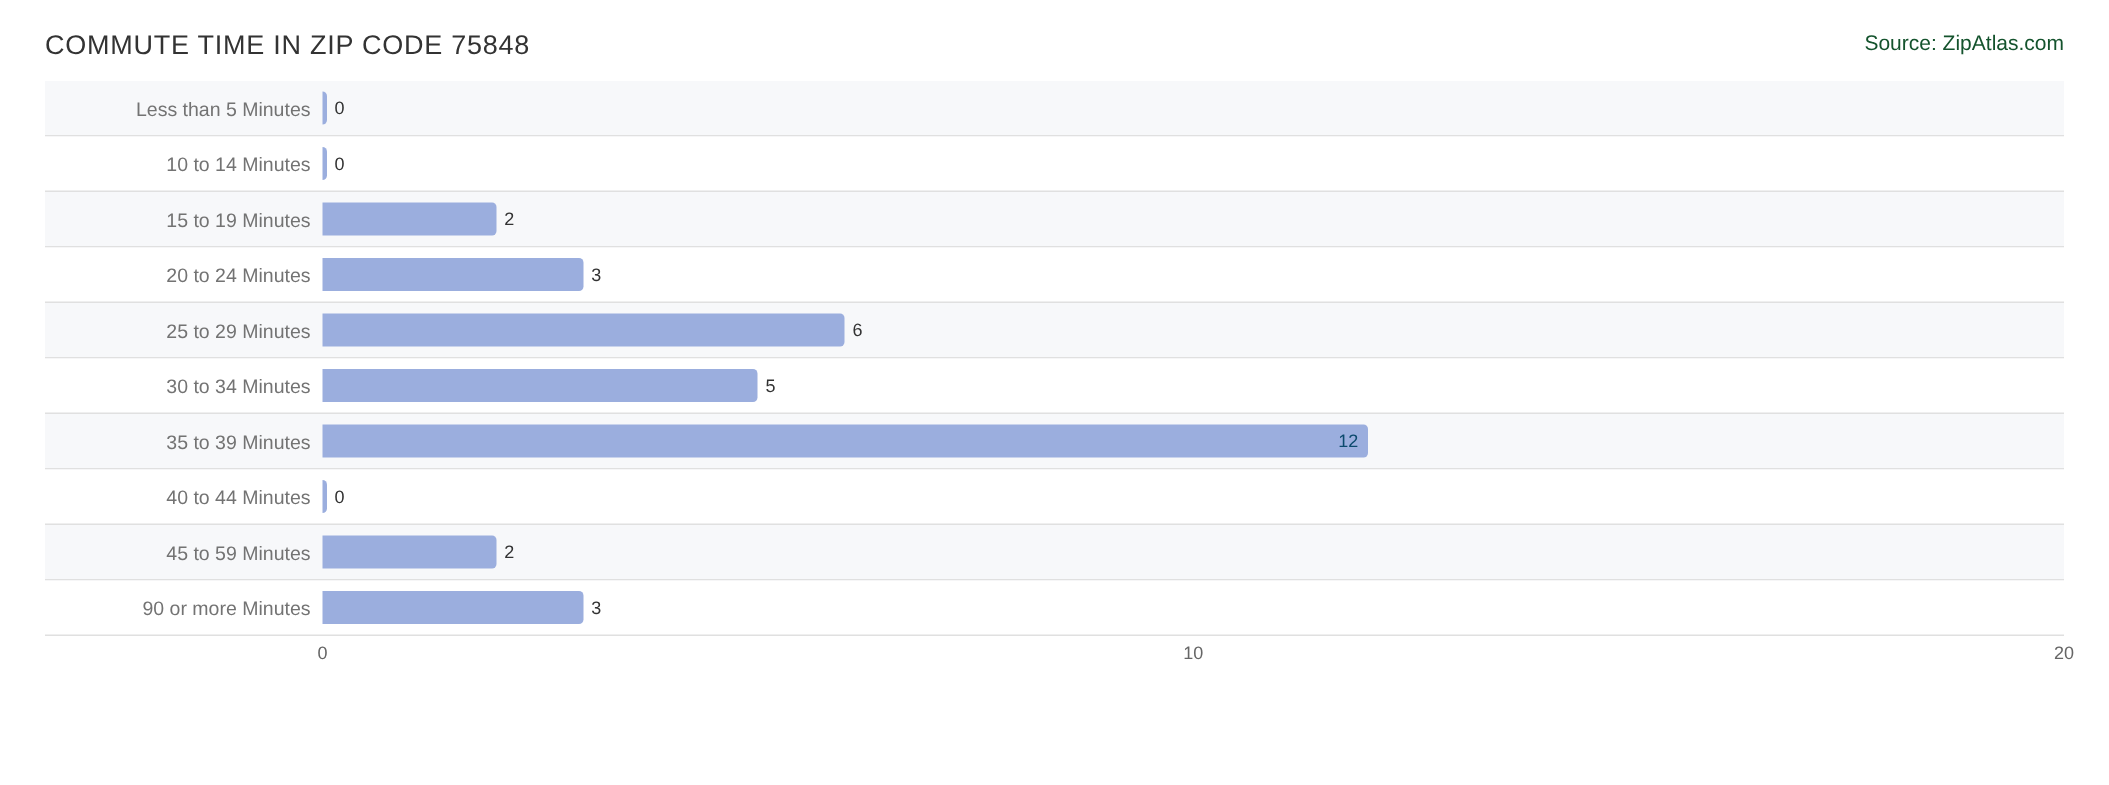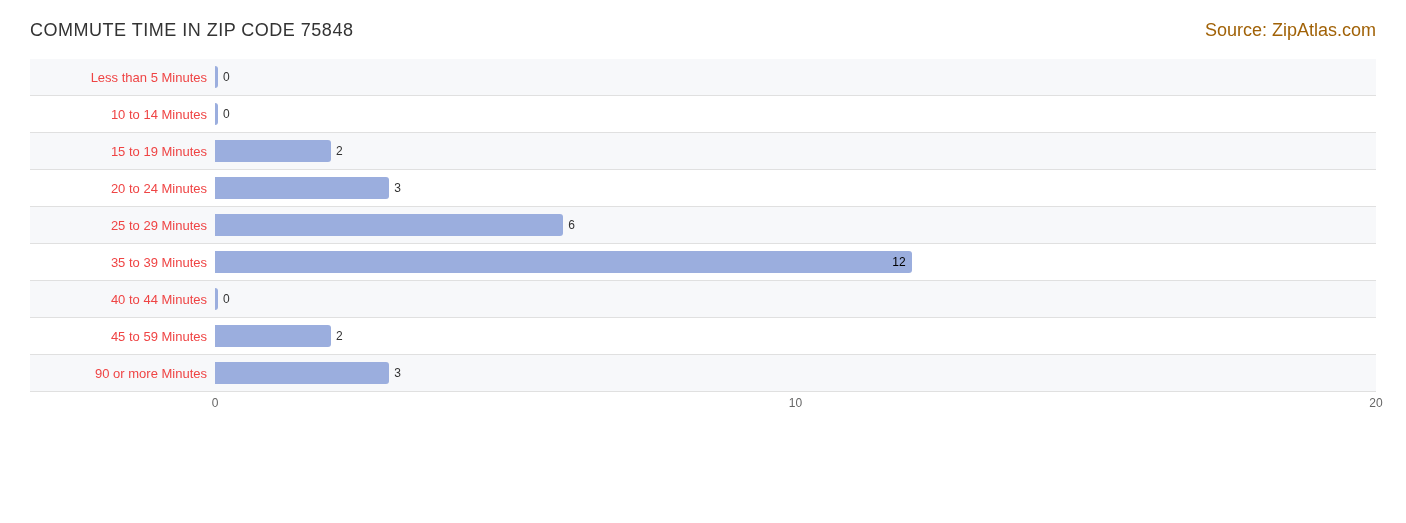--- a/index.html
+++ b/index.html
@@ -11,22 +11,22 @@
       padding: 20px 30px 30px 30px;
     }
     .chart-title {
       font-size: 18px;
       font-weight: normal;
       color: #333;
       margin-bottom: 4px;
       letter-spacing: 0.5px;
     }
     .source {
-      font-size: 18px;
-      color: #a16207;
+      font-size: 14px;
+      color: #14532d;
       text-align: right;
       margin-bottom: 10px;
     }
     .chart-area {
       display: flex;
       flex-direction: column;
       width: 100%;
     }
     .bar-row {
       display: flex;
@@ -35,21 +35,21 @@
       border-bottom: 1px solid #e0e0e0;
       background: #fff;
     }
     .bar-row:nth-child(odd) {
       background: #f7f8fa;
     }
     .label {
       width: 185px;
       min-width: 185px;
       font-size: 13px;
-      color: #ef4444;
+      color: #737373;
       padding-right: 8px;
       text-align: right;
     }
     .bar-container {
       flex: 1;
       position: relative;
       height: 100%;
       display: flex;
       align-items: center;
     }
@@ -63,21 +63,21 @@
       min-width: 0;
     }
     .bar-value {
       font-size: 12px;
       color: #333;
       margin-left: 5px;
       white-space: nowrap;
     }
     .bar-value-inside {
       font-size: 12px;
-      color: #000000;
+      color: #0c4a6e;
       position: absolute;
       right: 6px;
       white-space: nowrap;
     }
     .x-axis {
       display: flex;
       margin-left: 185px;
       margin-top: 4px;
       position: relative;
     }
@@ -134,20 +134,27 @@
         </div>
       </div>
       <div class="bar-row">
         <div class="label">25 to 29 Minutes</div>
         <div class="bar-container">
           <div class="bar" style="width: 30%;"></div>
           <span class="bar-value">6</span>
         </div>
       </div>
       <div class="bar-row">
+        <div class="label">30 to 34 Minutes</div>
+        <div class="bar-container">
+          <div class="bar" style="width: 25%;"></div>
+          <span class="bar-value">5</span>
+        </div>
+      </div>
+      <div class="bar-row">
         <div class="label">35 to 39 Minutes</div>
         <div class="bar-container">
           <div class="bar" style="width: 60%;">
             <span class="bar-value-inside">12</span>
           </div>
         </div>
       </div>
       <div class="bar-row">
         <div class="label">40 to 44 Minutes</div>
         <div class="bar-container">

